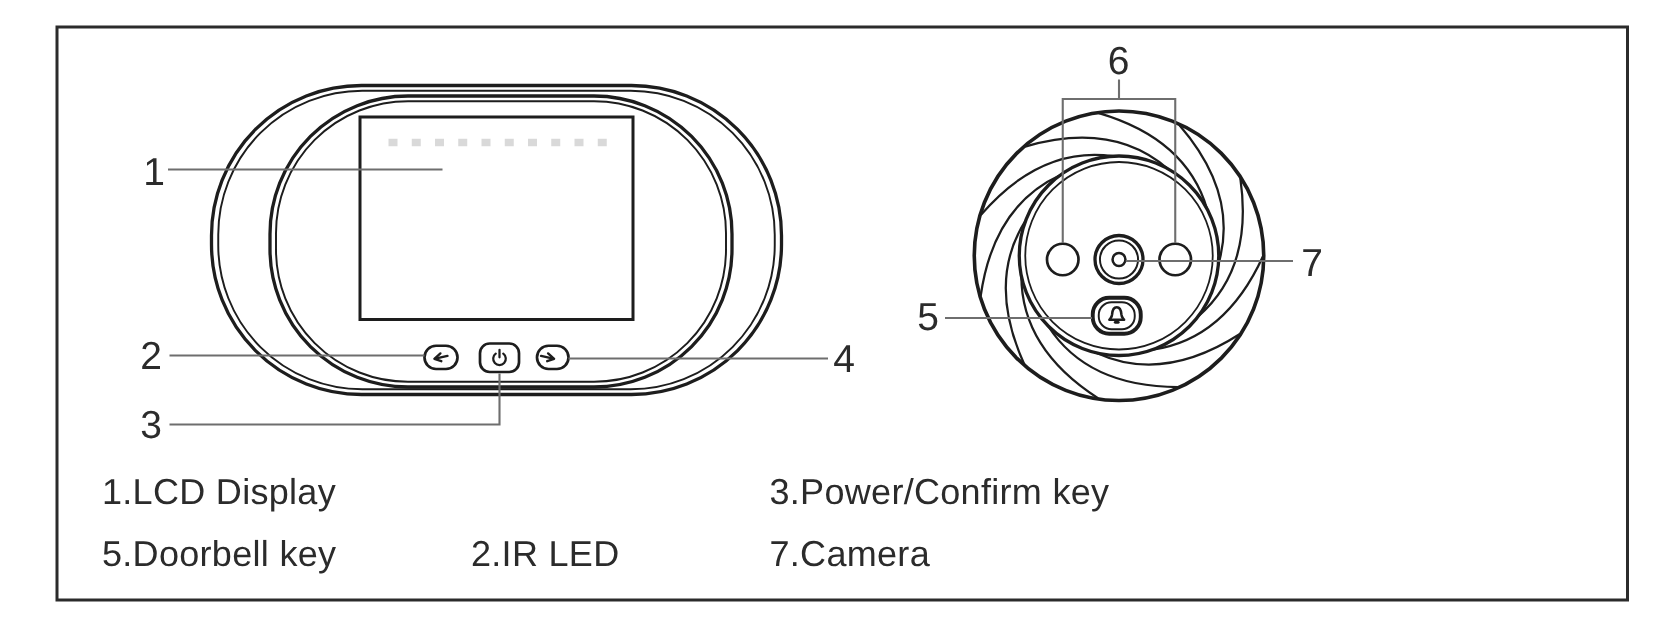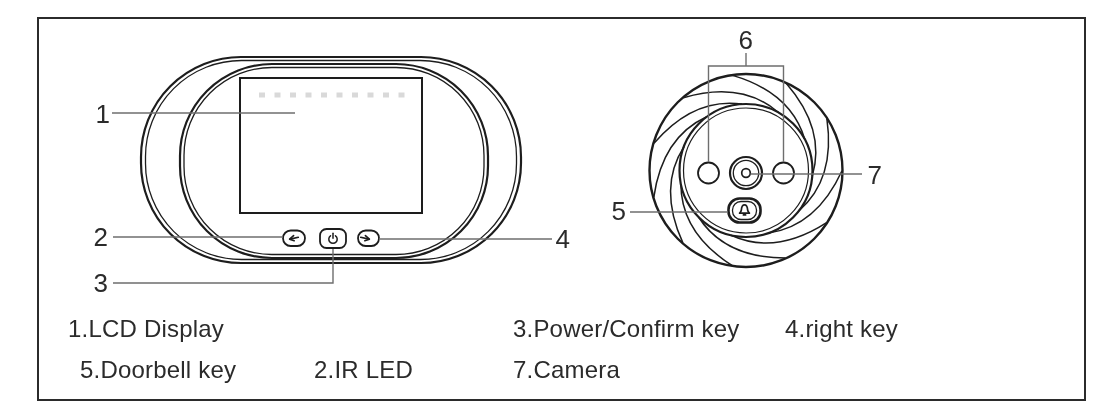--- a/index.html
+++ b/index.html
@@ -125,18 +125,17 @@
   <div class="callout" style="left:103px;top:114px;">1</div>
   <div class="callout" style="left:101px;top:237px;">2</div>
   <div class="callout" style="left:101px;top:283px;">3</div>
   <div class="callout" style="left:563px;top:239px;">4</div>
   <div class="callout" style="left:619px;top:211px;">5</div>
   <div class="callout" style="left:746px;top:40px;">6</div>
   <div class="callout" style="left:875px;top:175px;">7</div>
 
   <div class="legend-item" style="left:68px;top:317px;">1.LCD Display</div>
   <div class="legend-item" style="left:513px;top:317px;">3.Power/Confirm key</div>
-  <div class="legend-item" style="left:785px;top:317px;">4.right key</div>
-  <div class="legend-item" style="left:80px;top:358px;">5.Doorbell key</div>
+  <div class="legend-item" style="left:68px;top:358px;">5.Doorbell key</div>
   <div class="legend-item" style="left:314px;top:358px;">2.IR LED</div>
   <div class="legend-item" style="left:513px;top:358px;text-align:right;">7.Camera</div>
 
 </div>
 
 </body></html>

